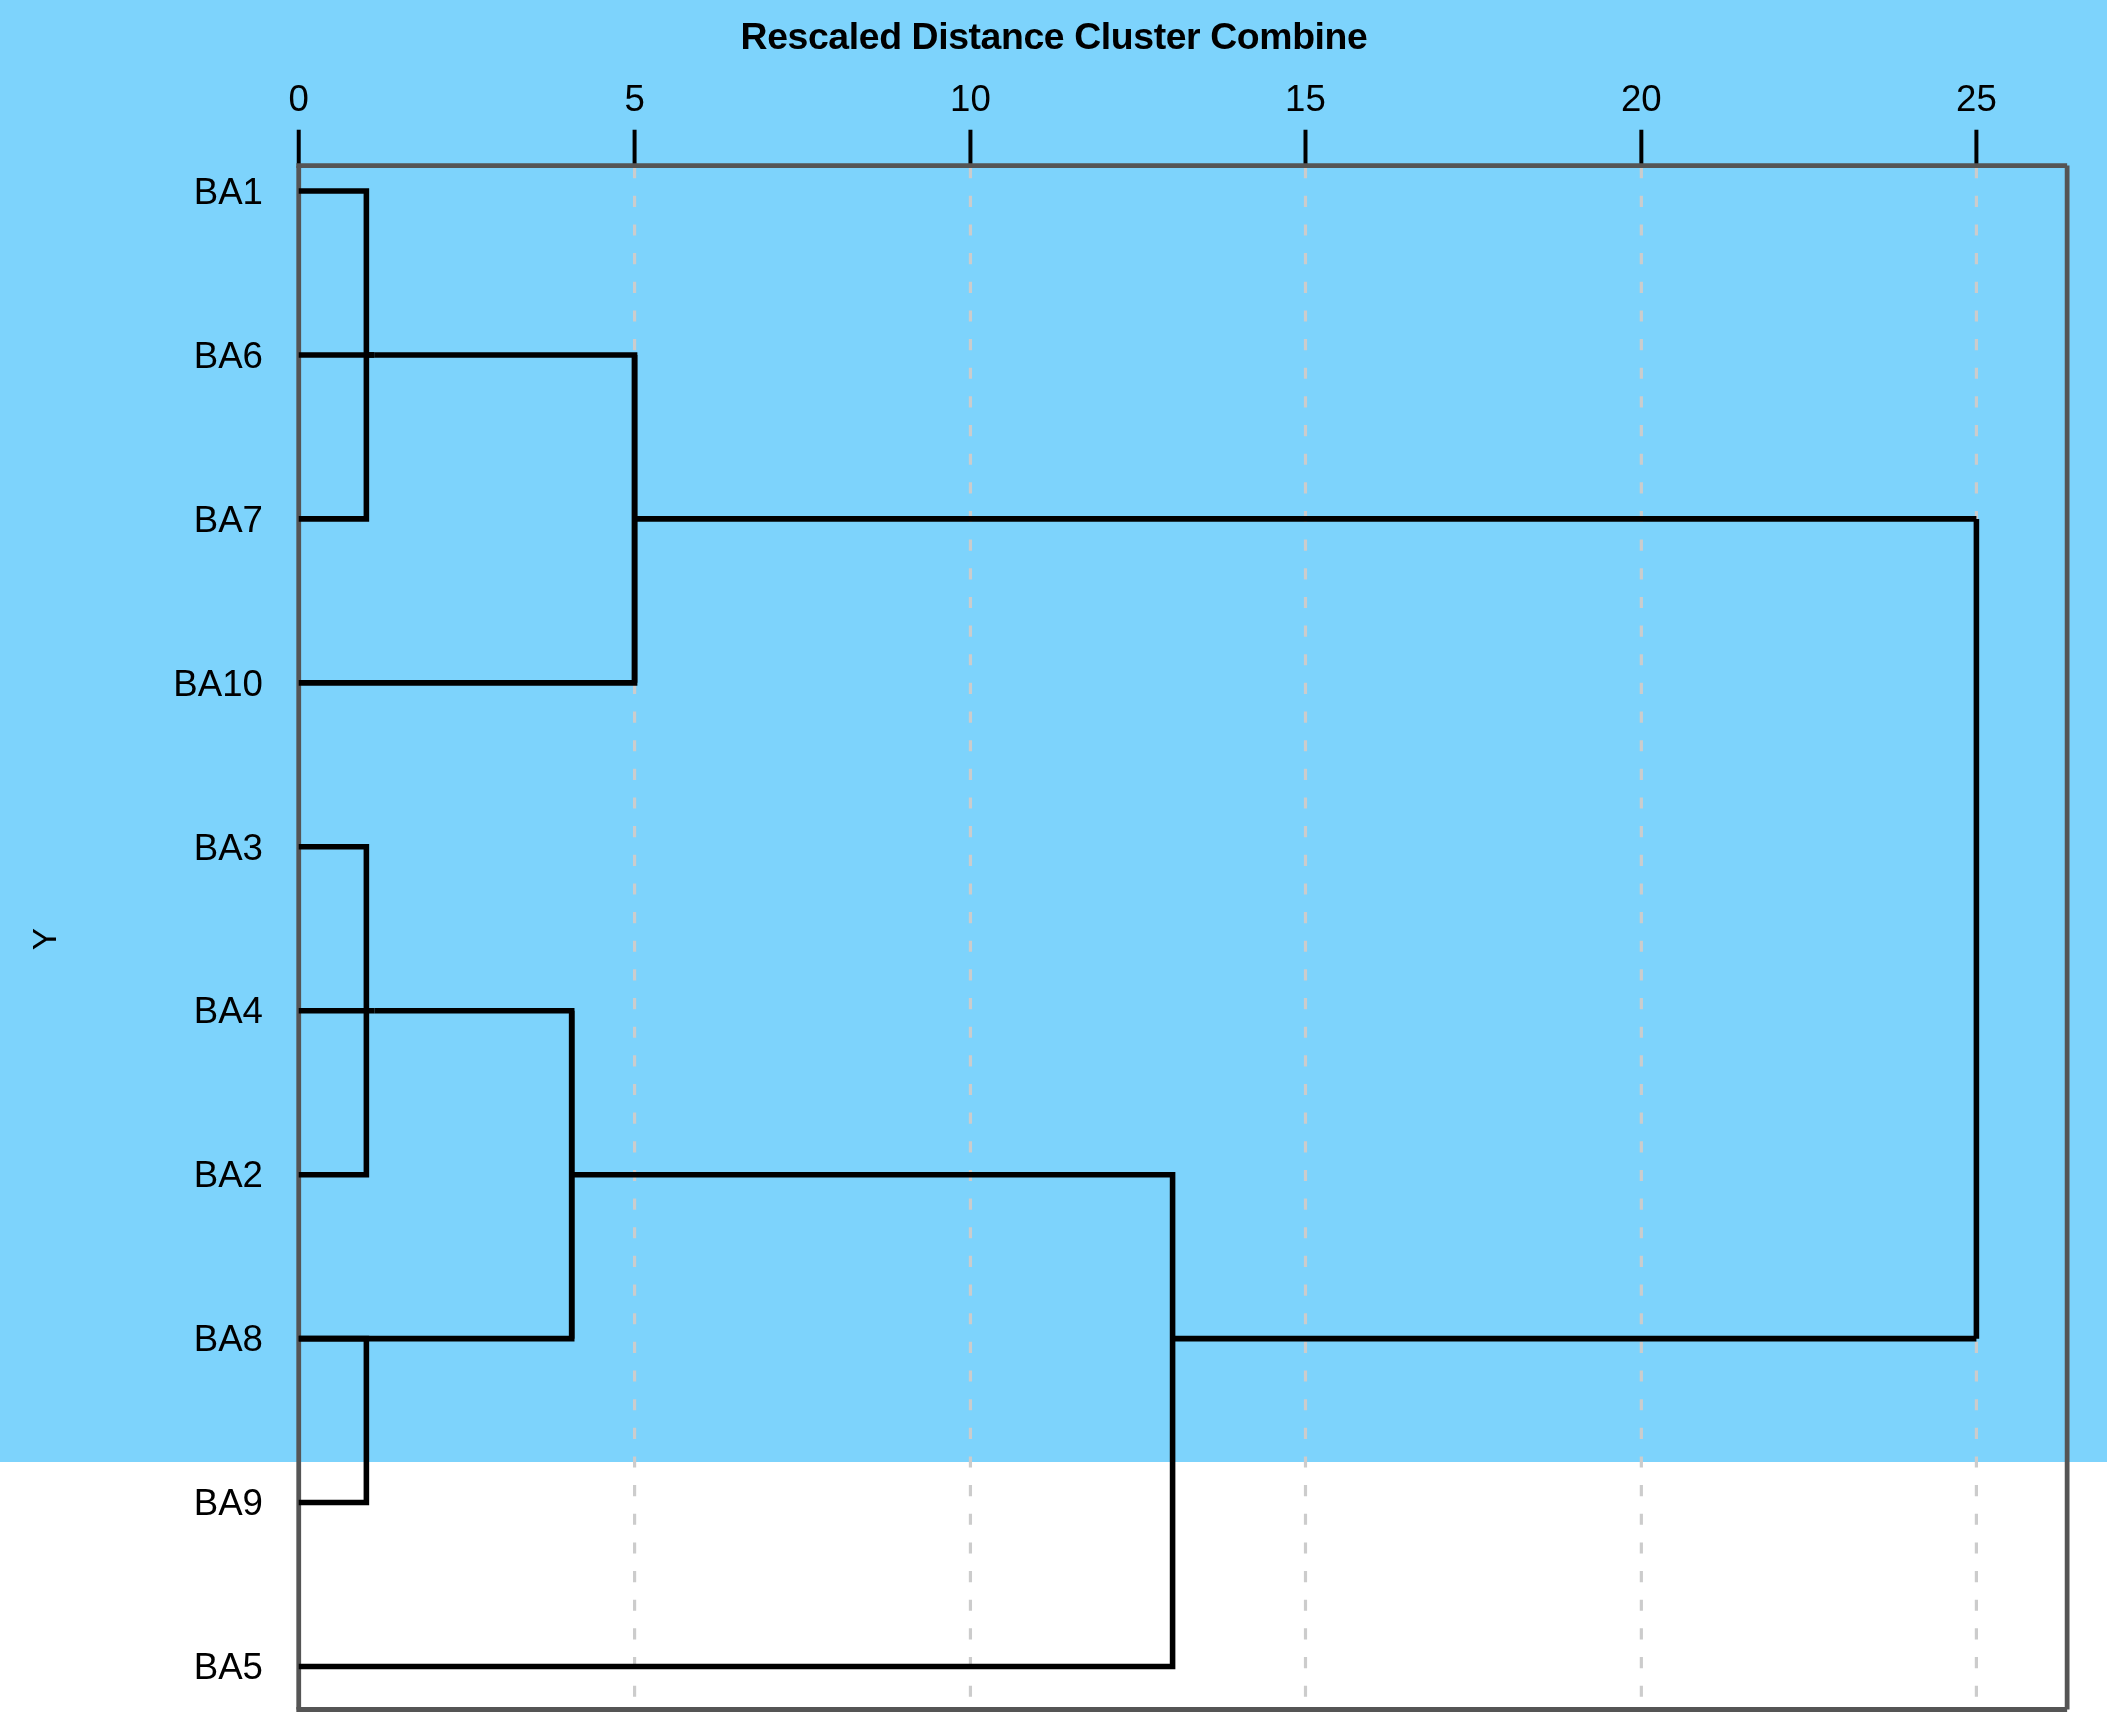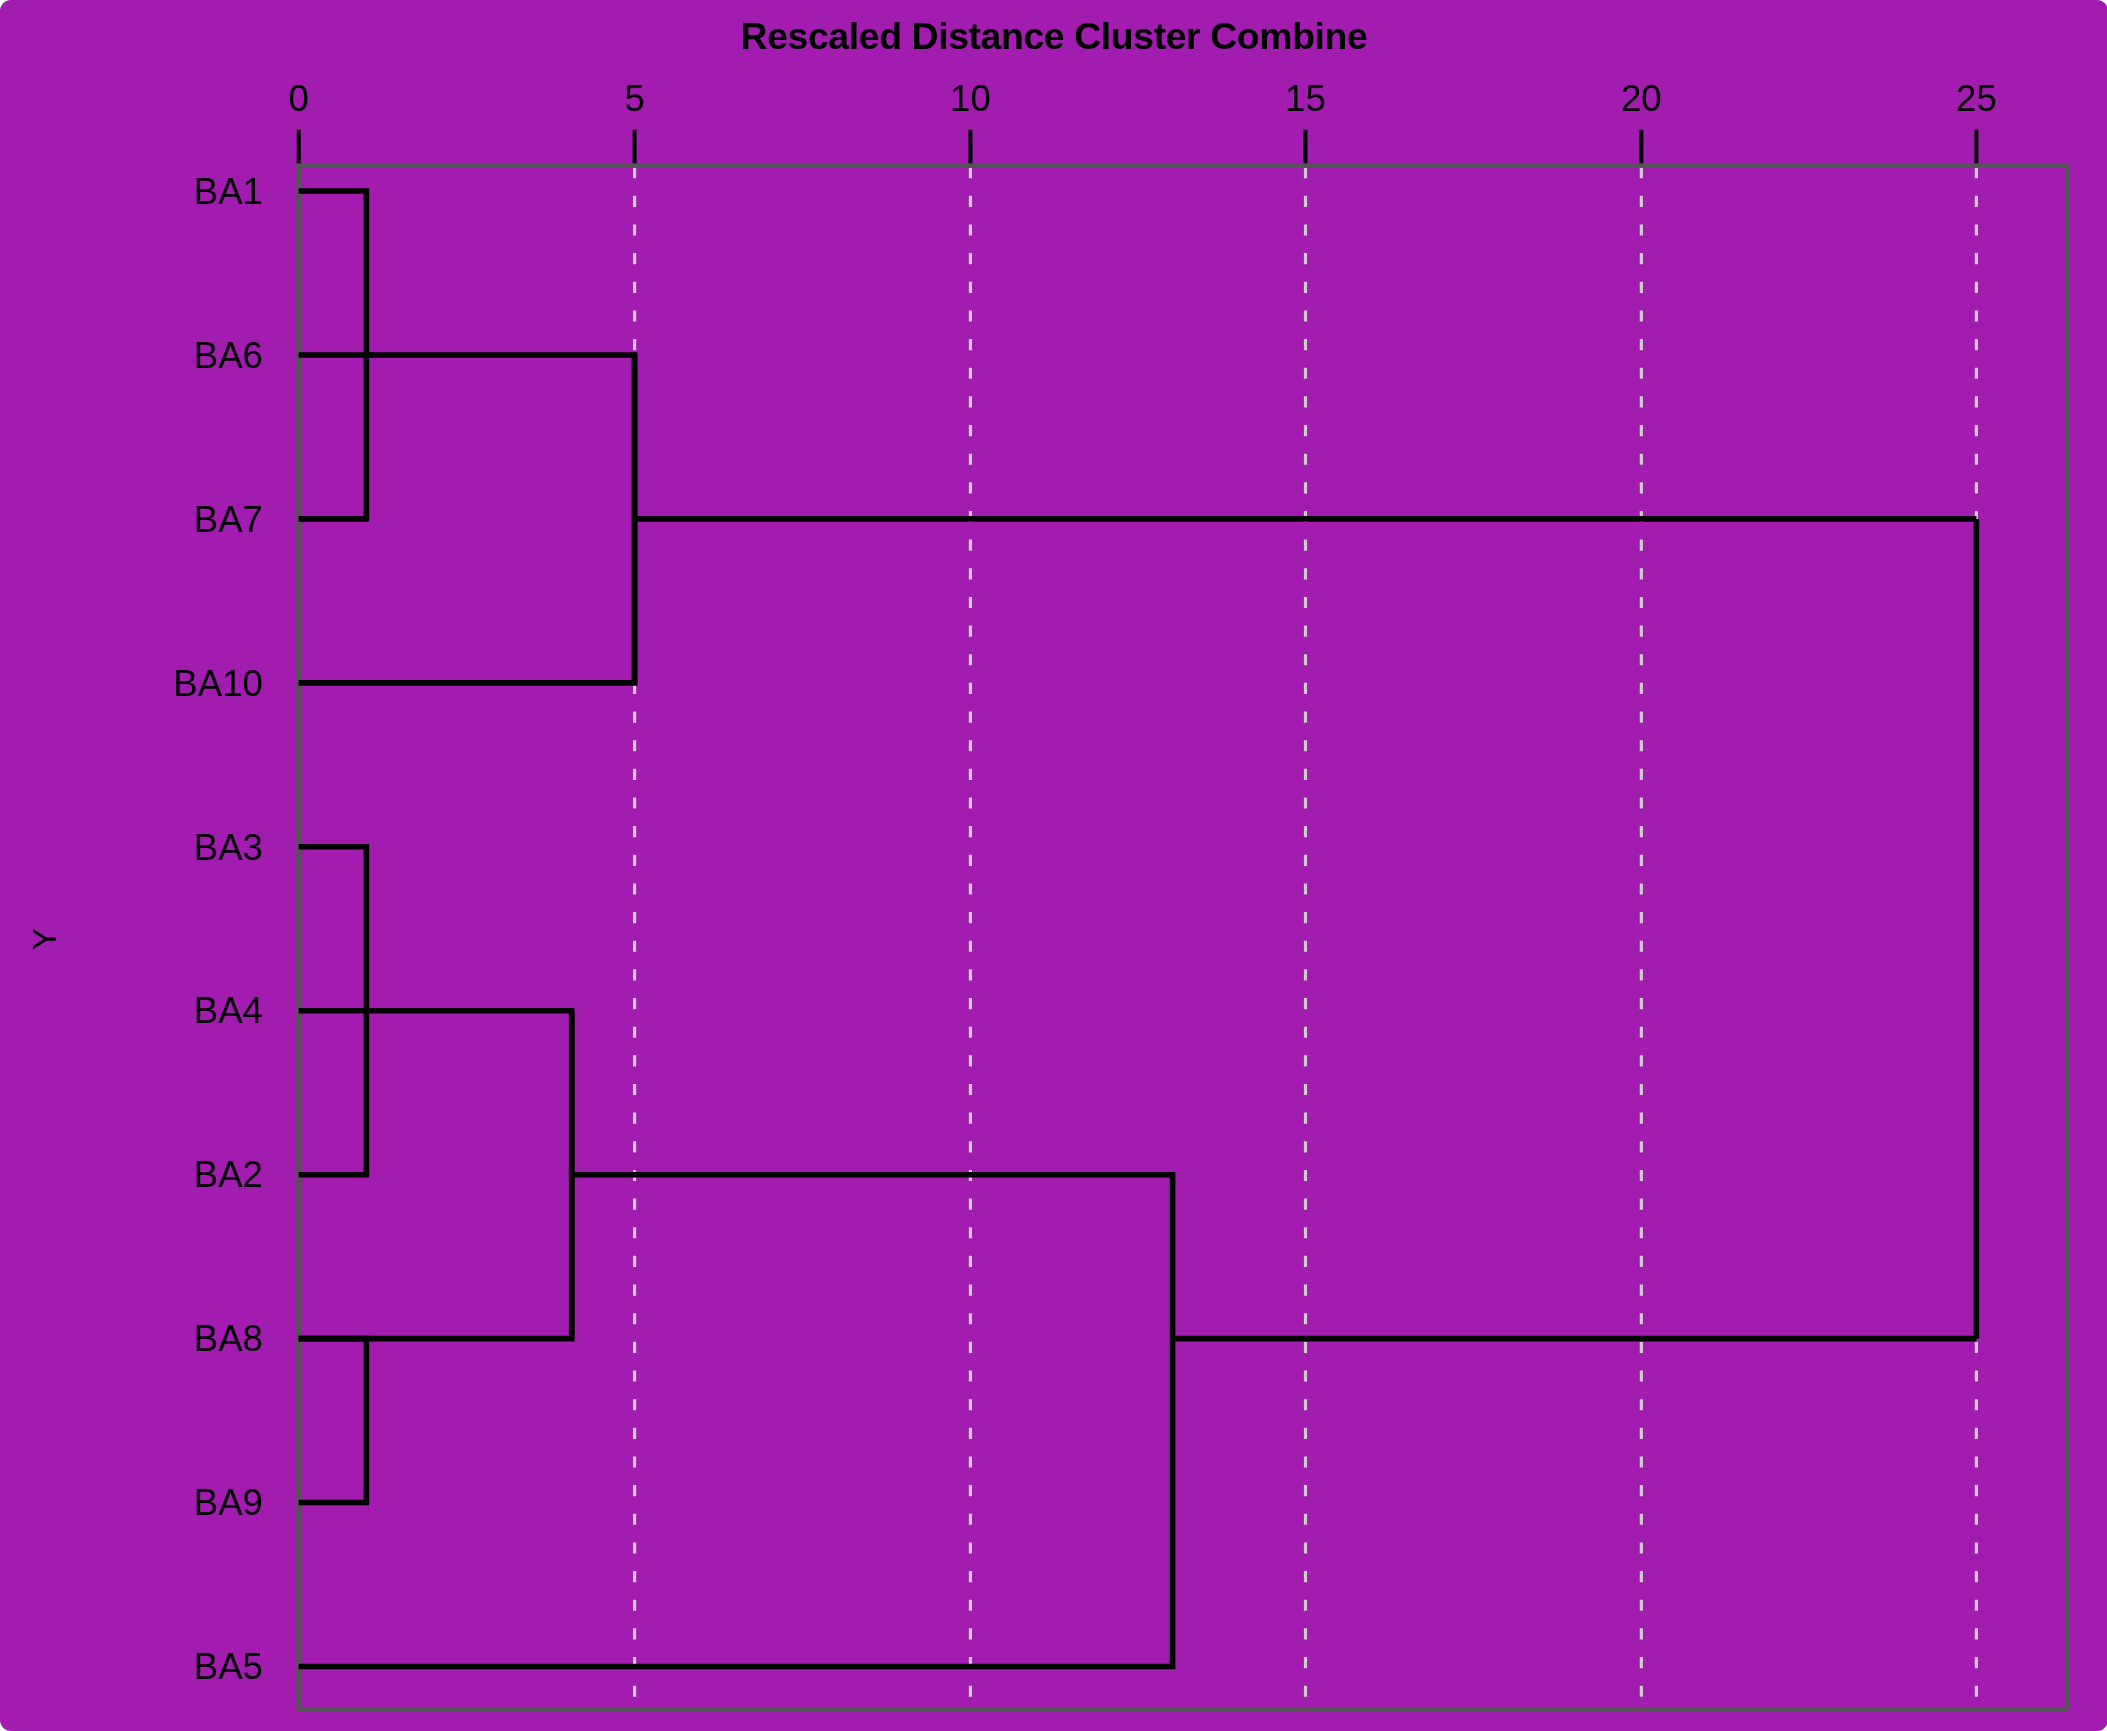--- a/index.html
+++ b/index.html
@@ -9,23 +9,22 @@
   }
   body {
     width: 2108px;
     height: 1731px;
     overflow: hidden;
     font-family: "Liberation Sans", sans-serif;
   }
   #page {
     position: relative;
     width: 2108px;
-    height: 1731px;
-    background: #a21caf;
-    border-radius: 11px;
+    height: 1462px;
+    background: #7dd3fc;
   }
   #dendro-svg {
     position: absolute;
     left: 0;
     top: 0;
     width: 2108px;
     height: 1731px;
     display: block;
   }
   .chart-title {

